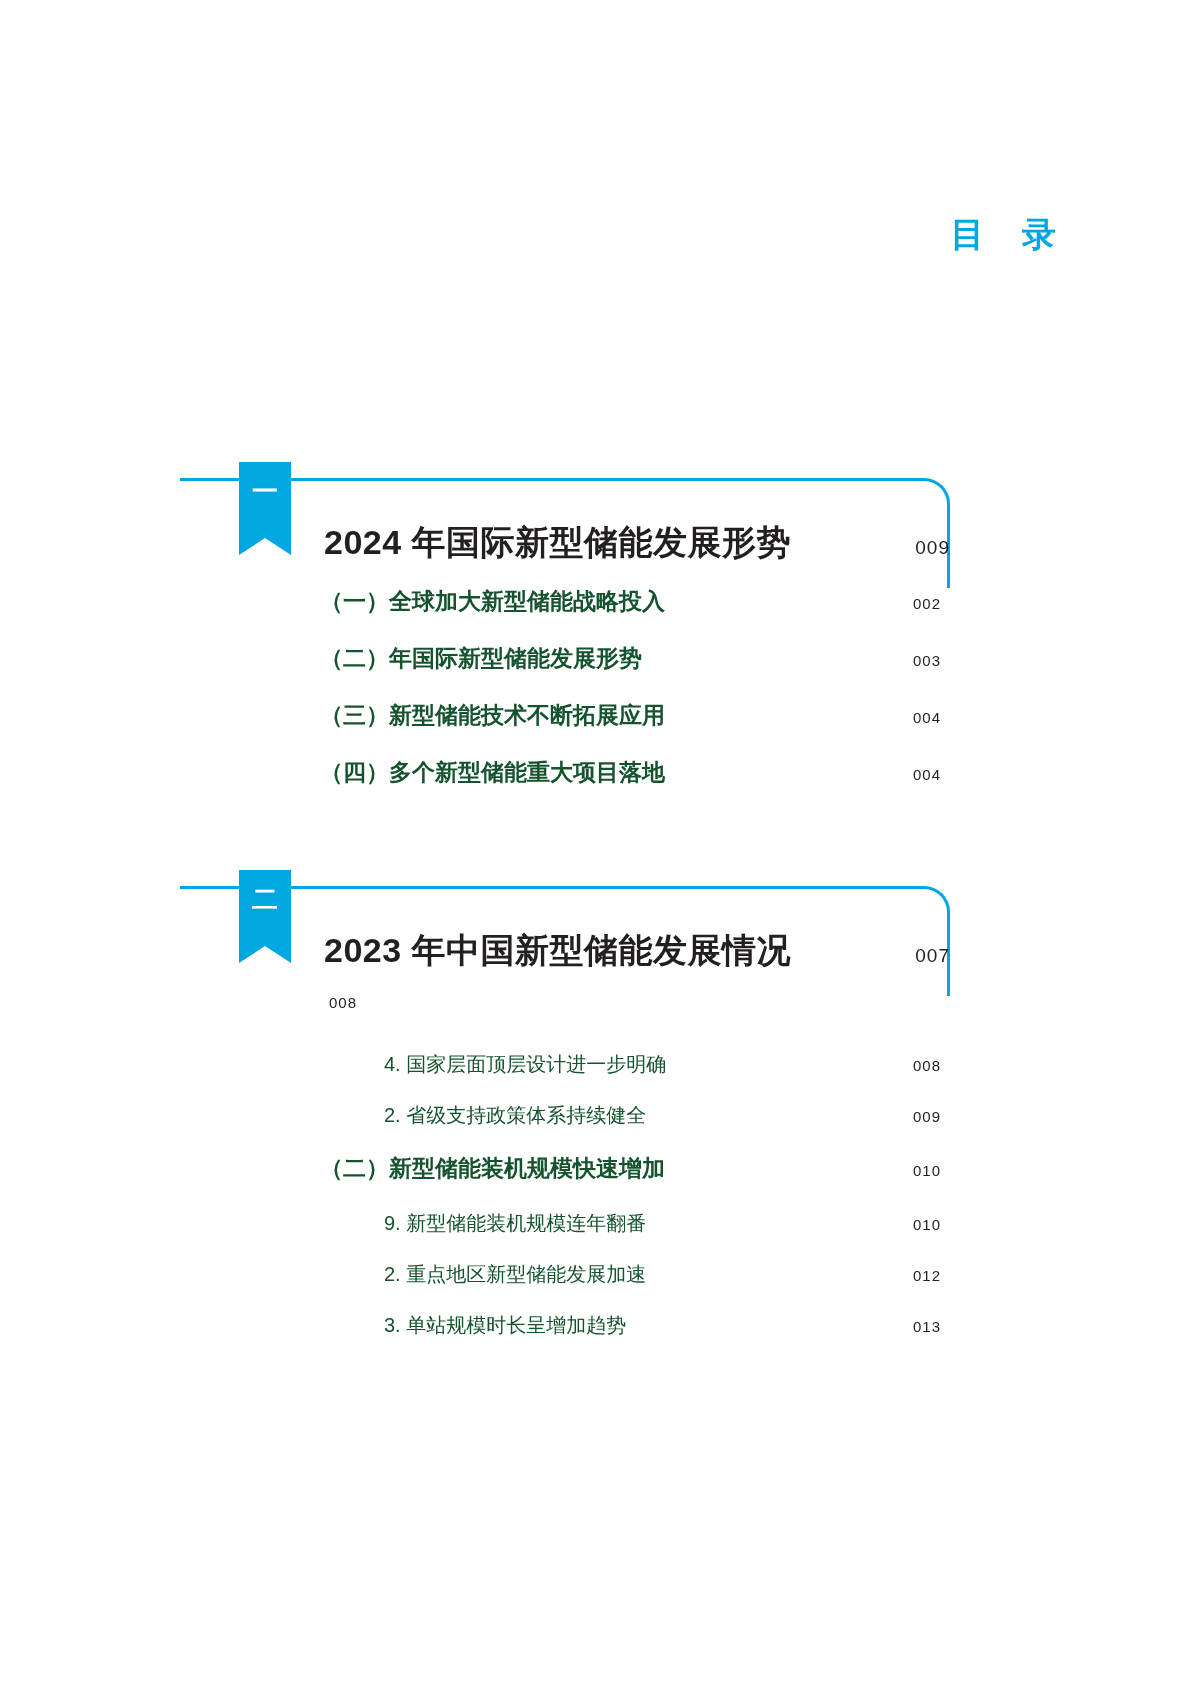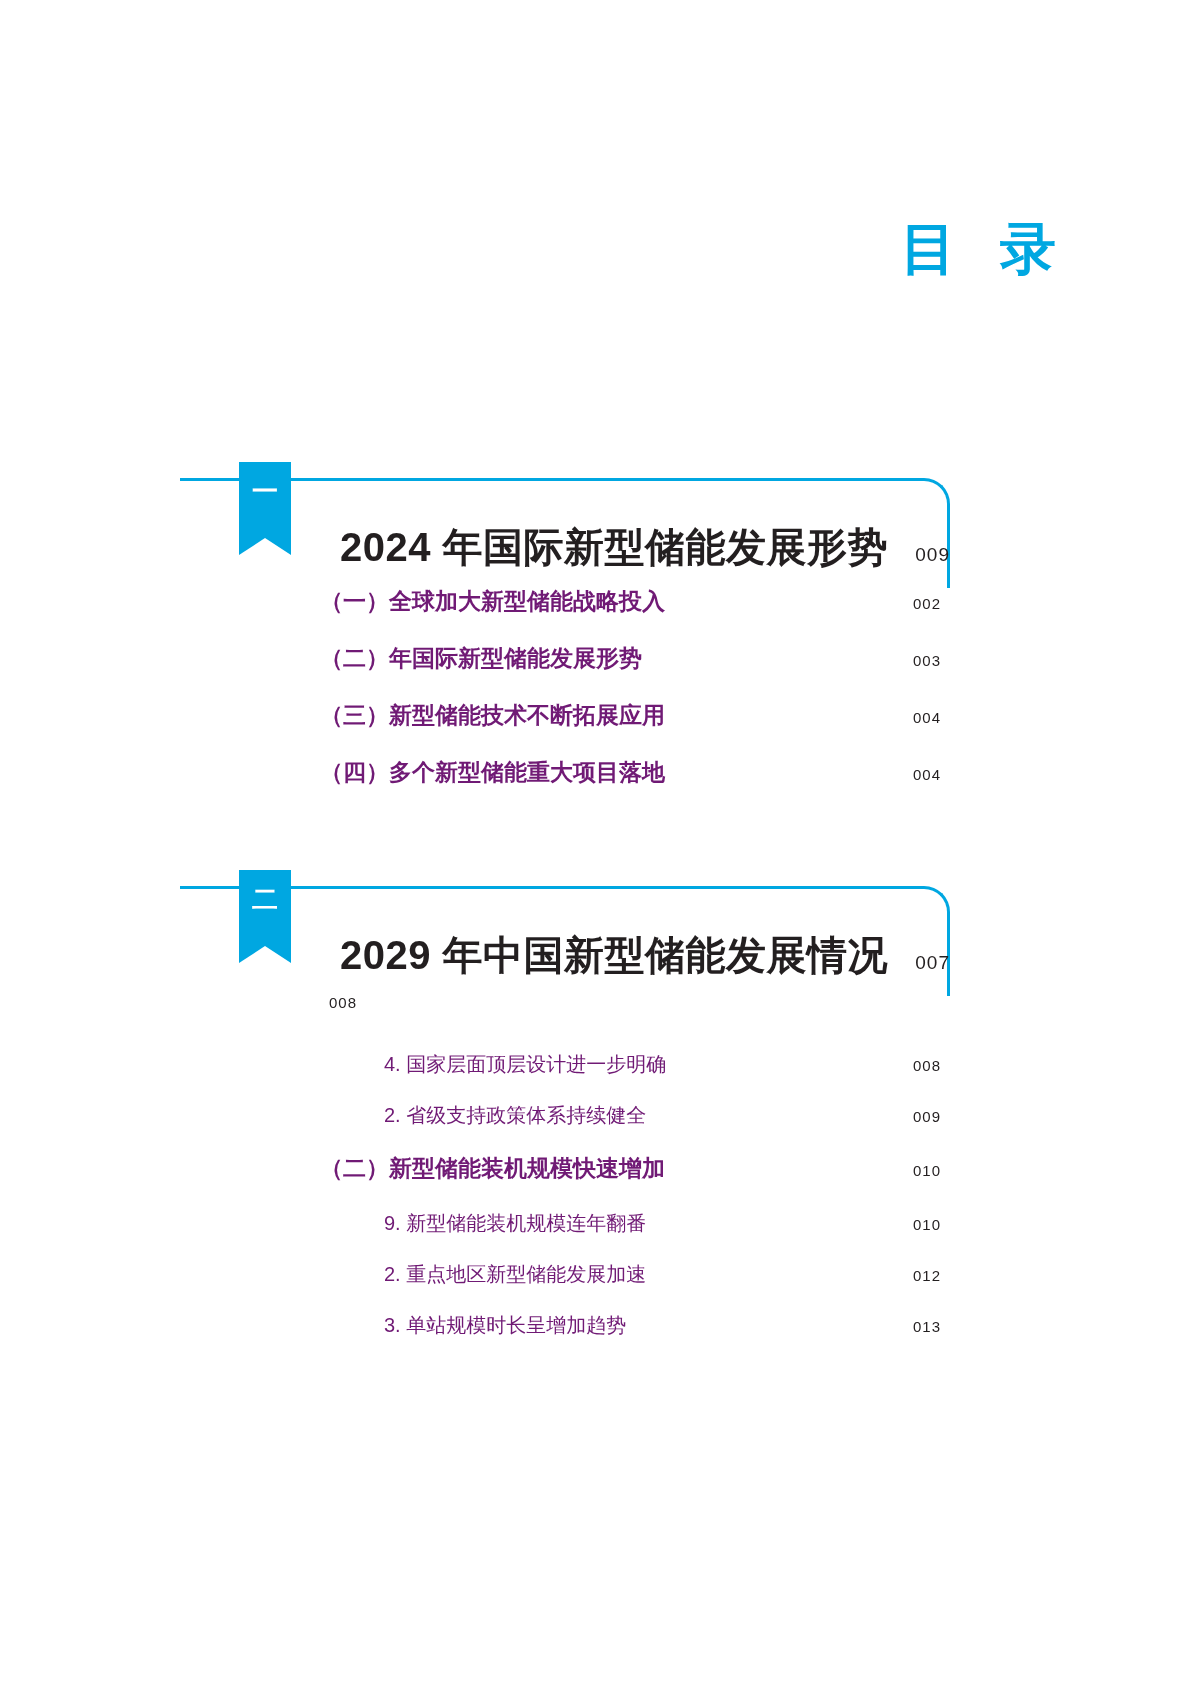--- a/index.html
+++ b/index.html
@@ -14,21 +14,21 @@
     font-family: "Liberation Sans", sans-serif;
     color: #231f20;
     overflow: hidden;
   }
 
   
   .toc-title {
     position: absolute;
     top: 212px;
     right: 130px;
-    font-size: 56px;
+    font-size: 34px;
     font-weight: bold;
     letter-spacing: 14px;
     color: #00a7e1;
   }
 
   
   .section {
     position: absolute;
     left: 180px;
     width: 770px;
@@ -80,25 +80,24 @@
   .chapter-row {
     position: absolute;
     left: 144px;
     top: 42px;
     width: 626px;
     display: flex;
     align-items: baseline;
     justify-content: space-between;
   }
   .chapter-title {
-    font-size: 40px;
+    font-size: 34px;
     font-weight: bold;
     color: #231f20;
     letter-spacing: 0.5px;
-    margin-left: 16px;
   }
   .chapter-page {
     font-size: 19px;
     color: #231f20;
     min-width: 46px;
     text-align: right;
     letter-spacing: 1px;
   }
 
   
@@ -109,21 +108,21 @@
     width: 630px;
   }
   .entry {
     display: flex;
     align-items: baseline;
     justify-content: space-between;
     height: 57px;
   }
   .entry .label {
     font-size: 23px;
-    color: #701a75;
+    color: #14532d;
     font-weight: bold;
   }
   .entry .page {
     font-size: 15px;
     color: #231f20;
     min-width: 46px;
     text-align: center;
     letter-spacing: 1px;
   }
   .entry.level2 {
@@ -167,21 +166,21 @@
       <span class="label">（四）多个新型储能重大项目落地</span>
       <span class="page">004</span>
     </div>
   </div>
 </div>
 
 <div class="section" id="section-2">
   <div class="frame"></div>
   <div class="ribbon">二</div>
   <div class="chapter-row">
-    <span class="chapter-title">2029 年中国新型储能发展情况</span>
+    <span class="chapter-title">2023 年中国新型储能发展情况</span>
     <span class="chapter-page">007</span>
   </div>
   <div class="entries">
     <div class="entry">
       <span class="page">008</span>
     </div>
     <div class="entry level2">
       <span class="label">4. 国家层面顶层设计进一步明确</span>
       <span class="page">008</span>
     </div>

